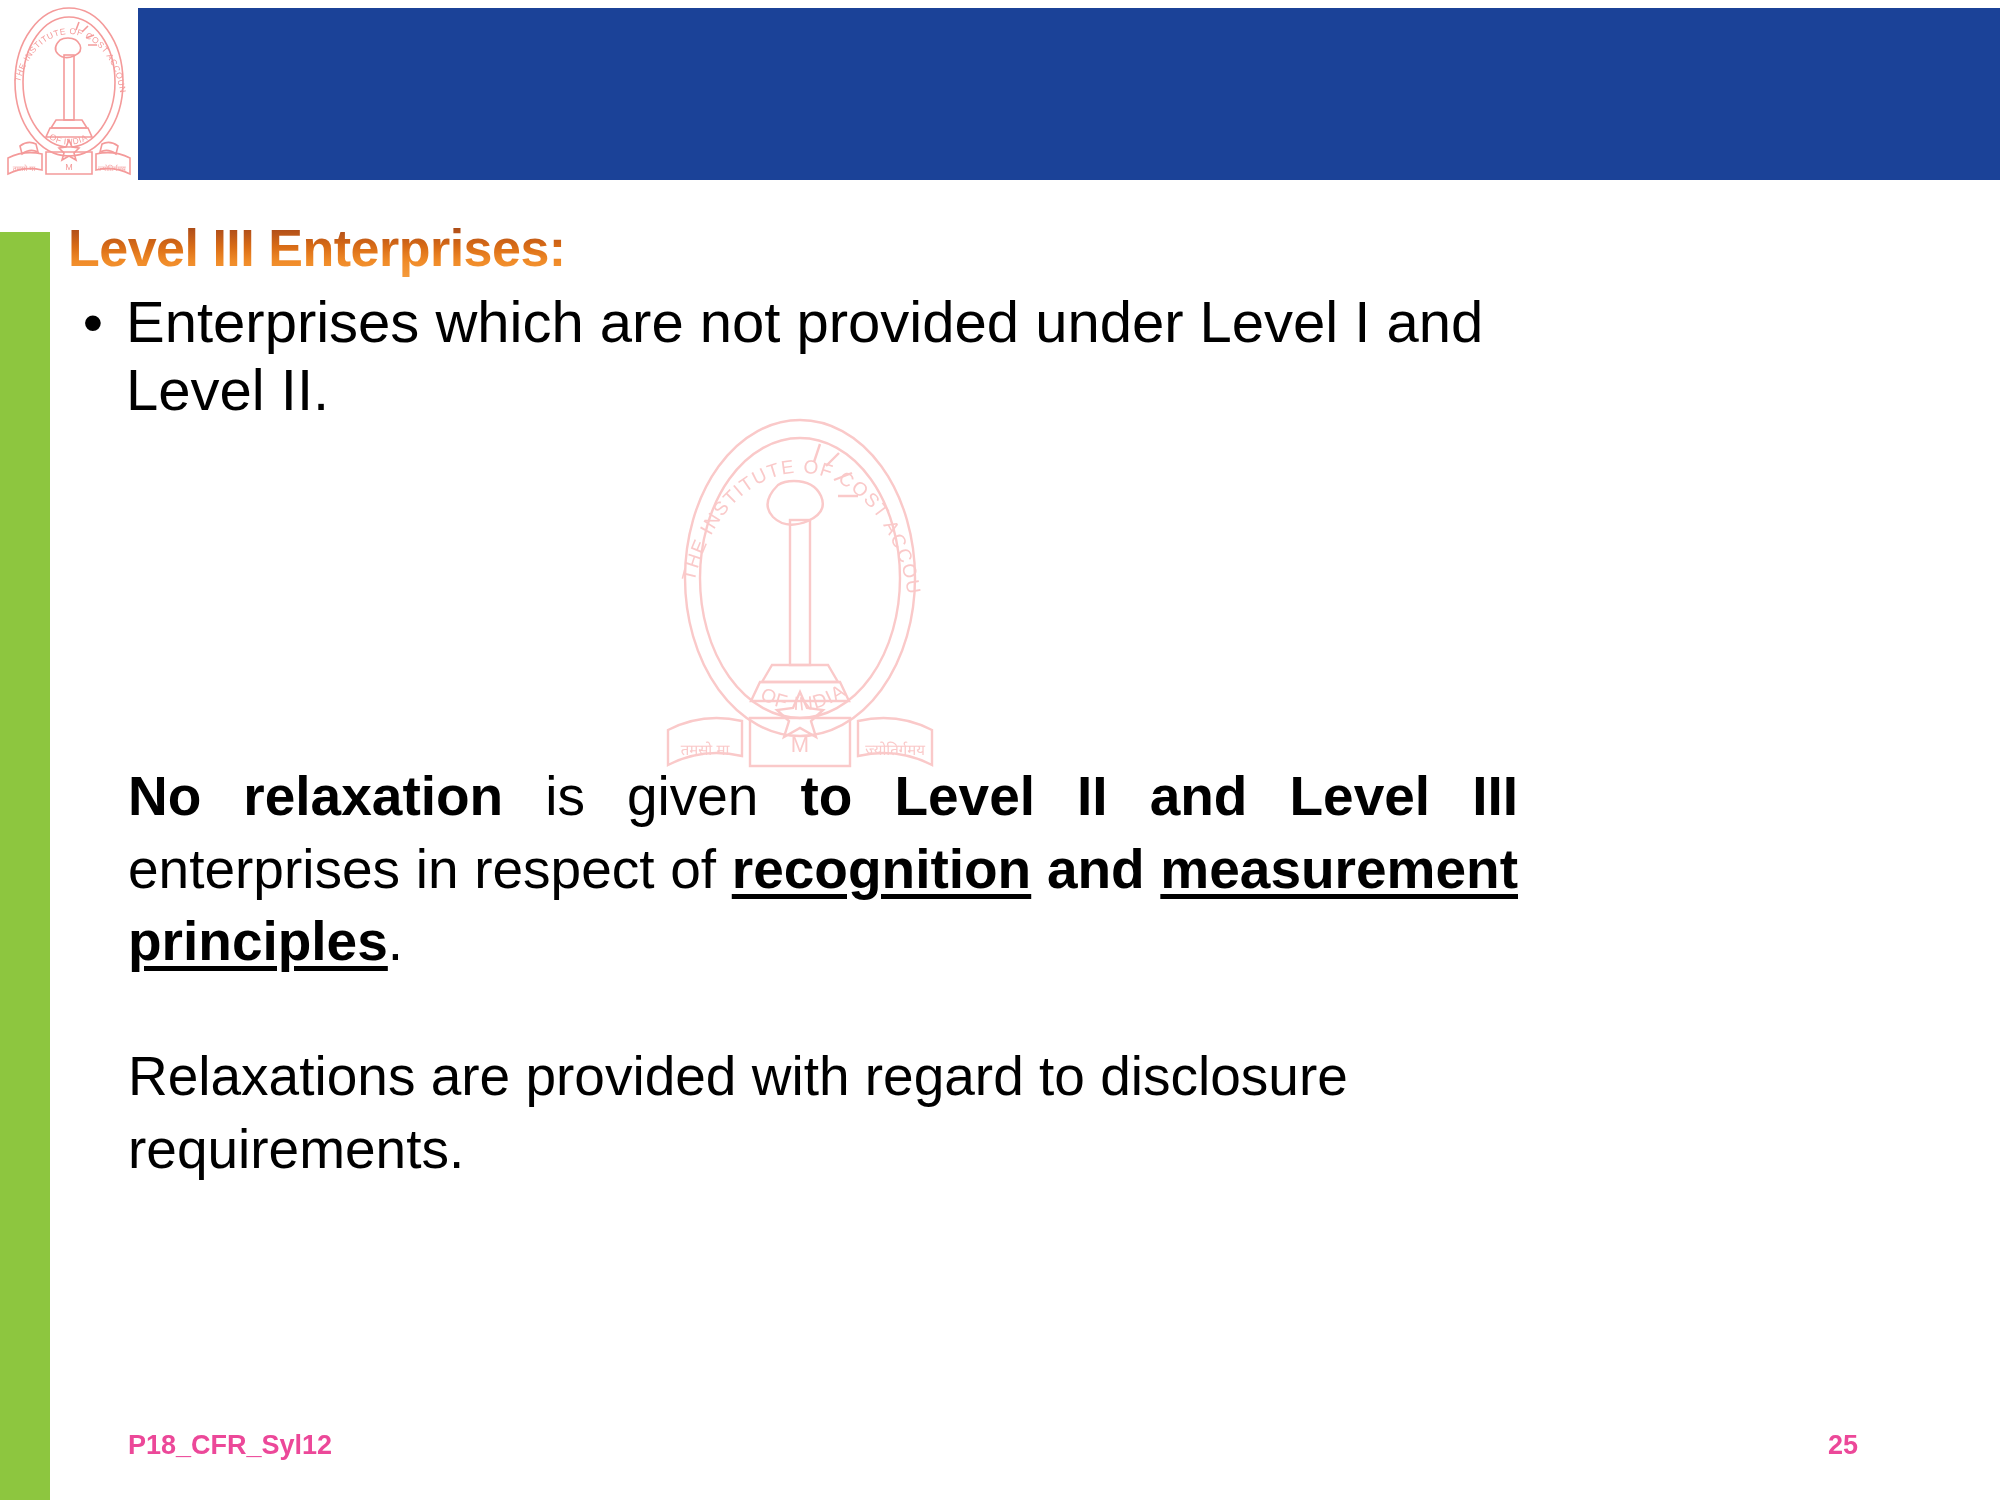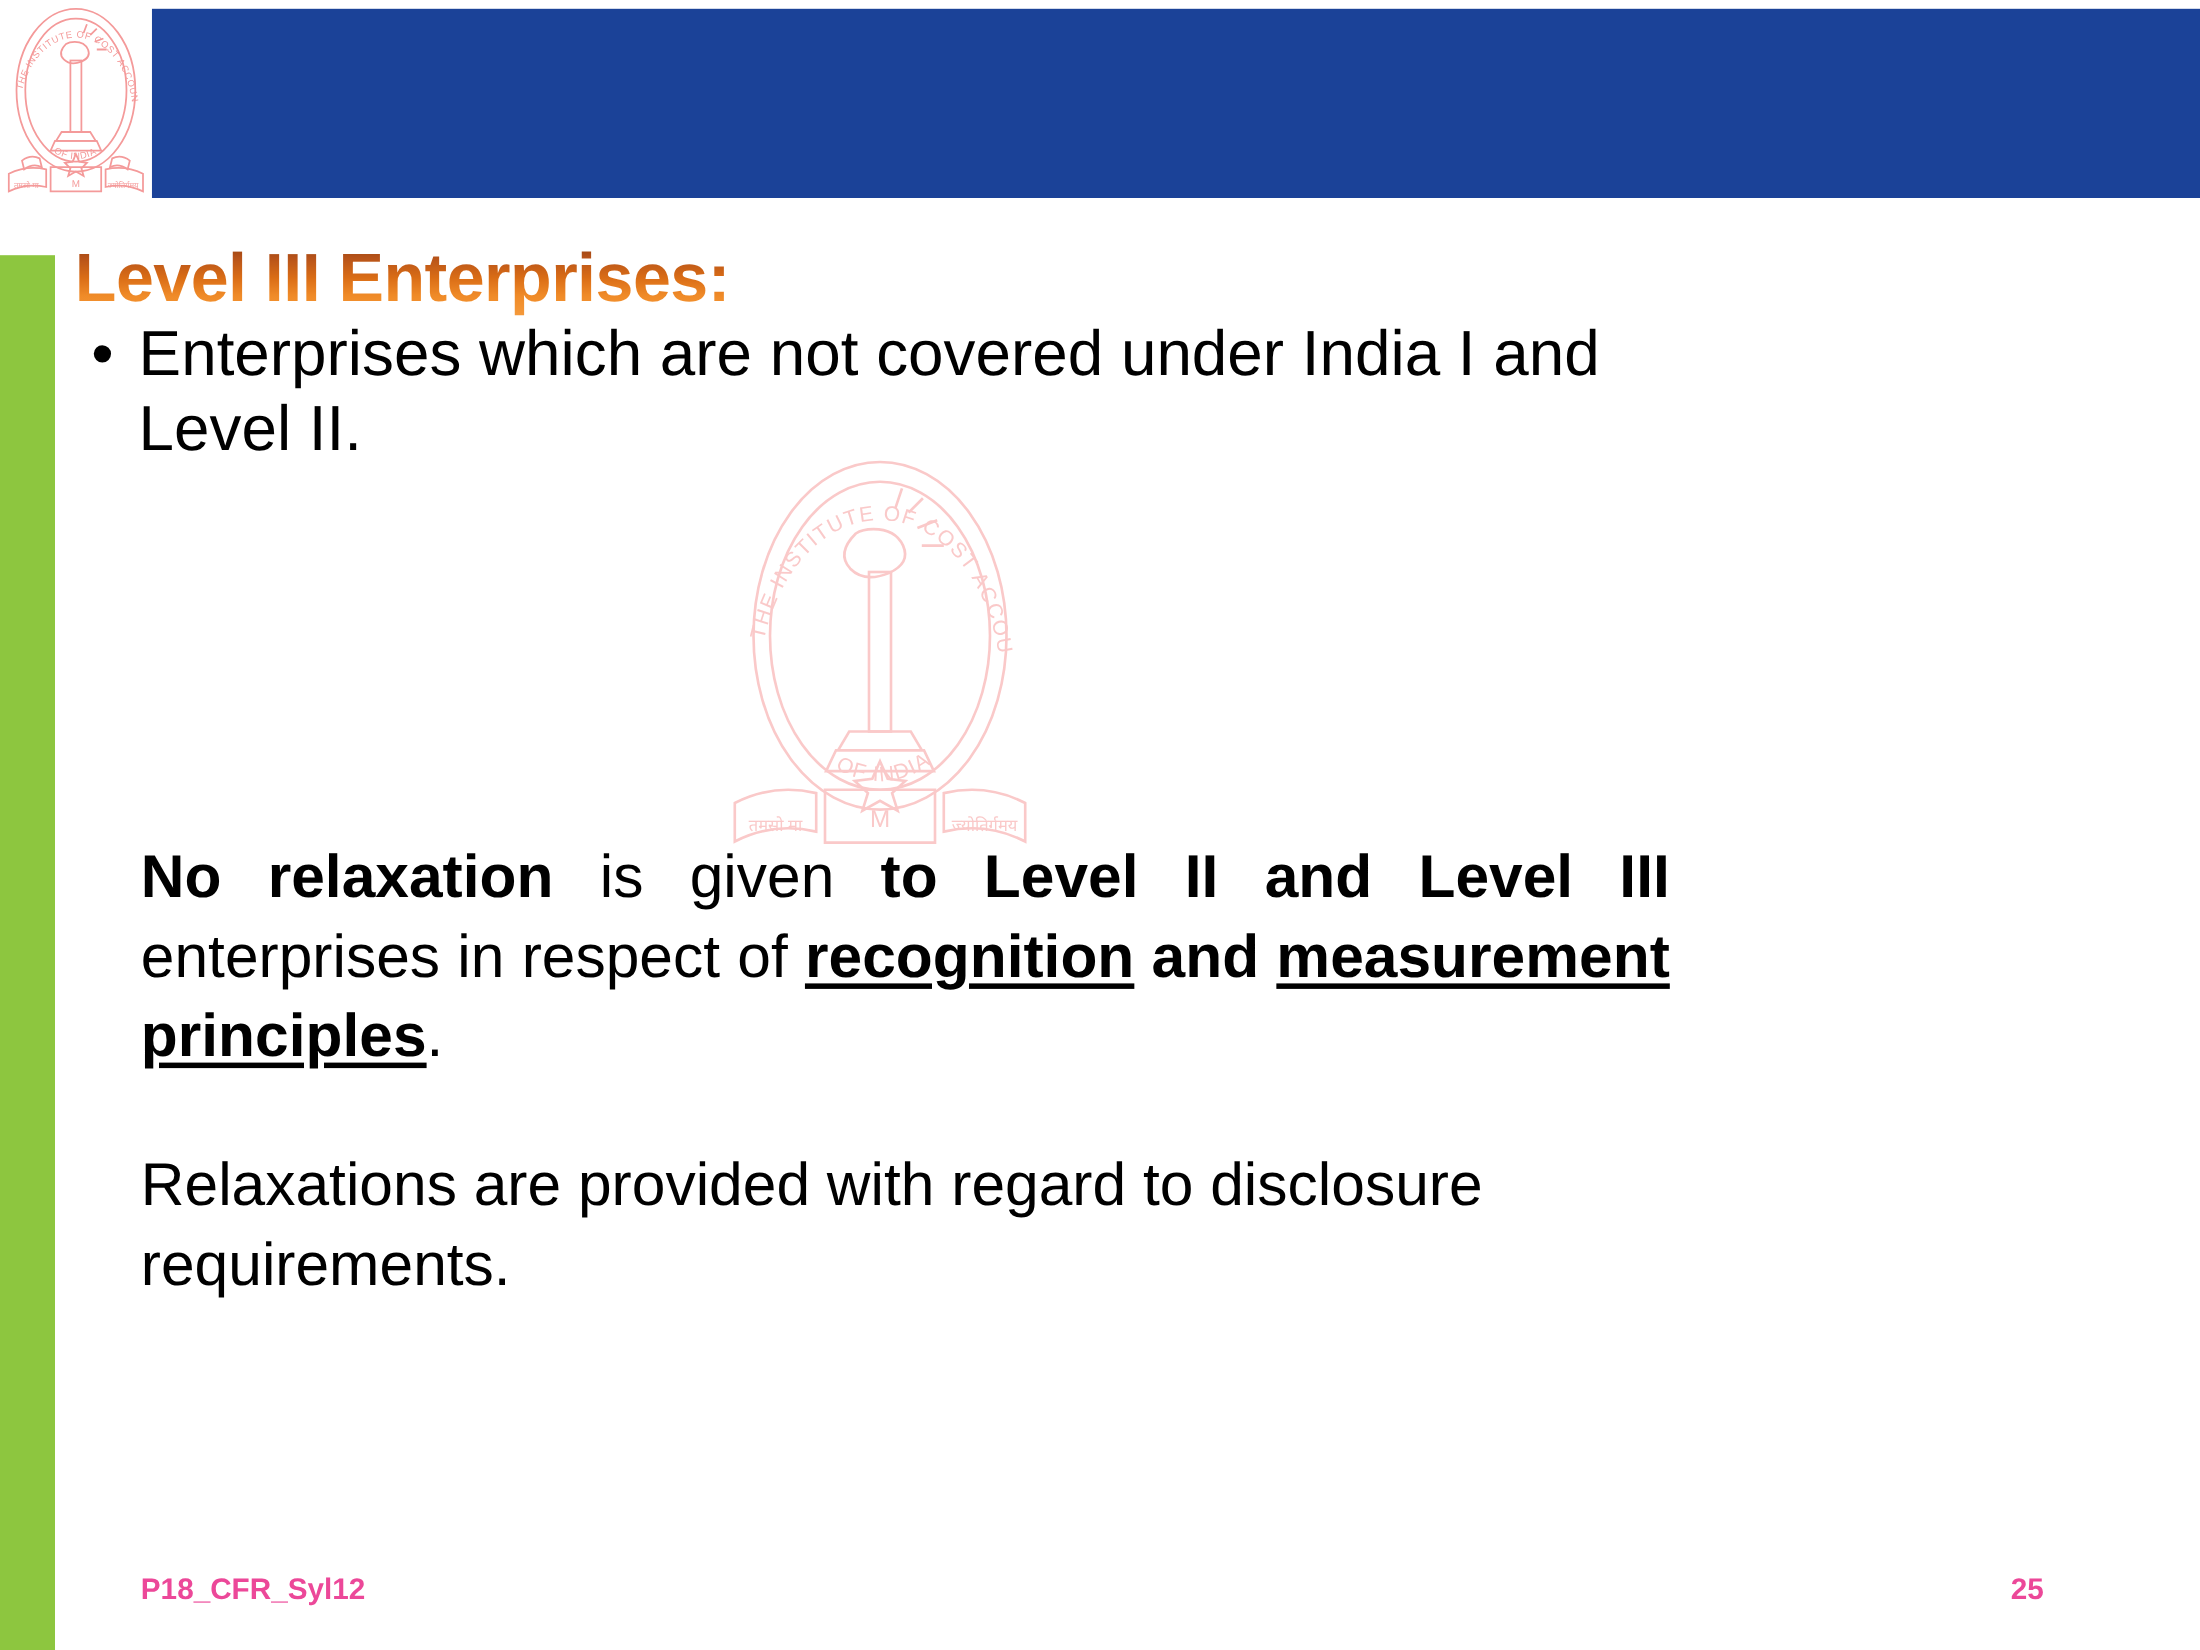--- a/index.html
+++ b/index.html
@@ -44,21 +44,21 @@
   .watermark{
     position:absolute;left:650px;top:400px;width:300px;height:390px;
     opacity:1;pointer-events:none;
   }
 
   
   .content{position:absolute;left:0;top:0;width:2000px;height:1500px;}
 
   .section-heading{
     position:absolute;left:68px;top:218px;
-    font-size:62px;font-weight:bold;
+    font-size:52px;font-weight:bold;
     letter-spacing:-0.5px;
     background:linear-gradient(180deg,#8a3a06 0%, #b5521a 22%, #d96c16 48%, #f08b28 72%, #f59b3d 100%);
     -webkit-background-clip:text;background-clip:text;
     -webkit-text-fill-color:transparent;color:transparent;
     text-shadow:none;
     white-space:nowrap;
     text-align:center;
   }
 
   .bullet-row{
@@ -176,21 +176,21 @@
       </text>
     </svg>
   </div>
 
   <div class="content">
 
     <div class="section-heading">Level III Enterprises:</div>
 
     <div class="bullet-row">
       <div class="bullet-dot">•</div>
-      <div class="bullet-text">Enterprises which are not covered under India I and Level II.</div>
+      <div class="bullet-text">Enterprises which are not provided under Level I and Level II.</div>
     </div>
 
     <div class="para para-bold">
       <b>No relaxation</b><span> is given </span><b>to Level II and Level III</b><span> enterprises in respect of </span><b><u>recognition</u></b><b> and </b><b><u>measurement principles</u></b><span>.</span>
     </div>
 
     <div class="para para-last">Relaxations are provided with regard to disclosure requirements.</div>
   </div>
 
   <div class="footer">

